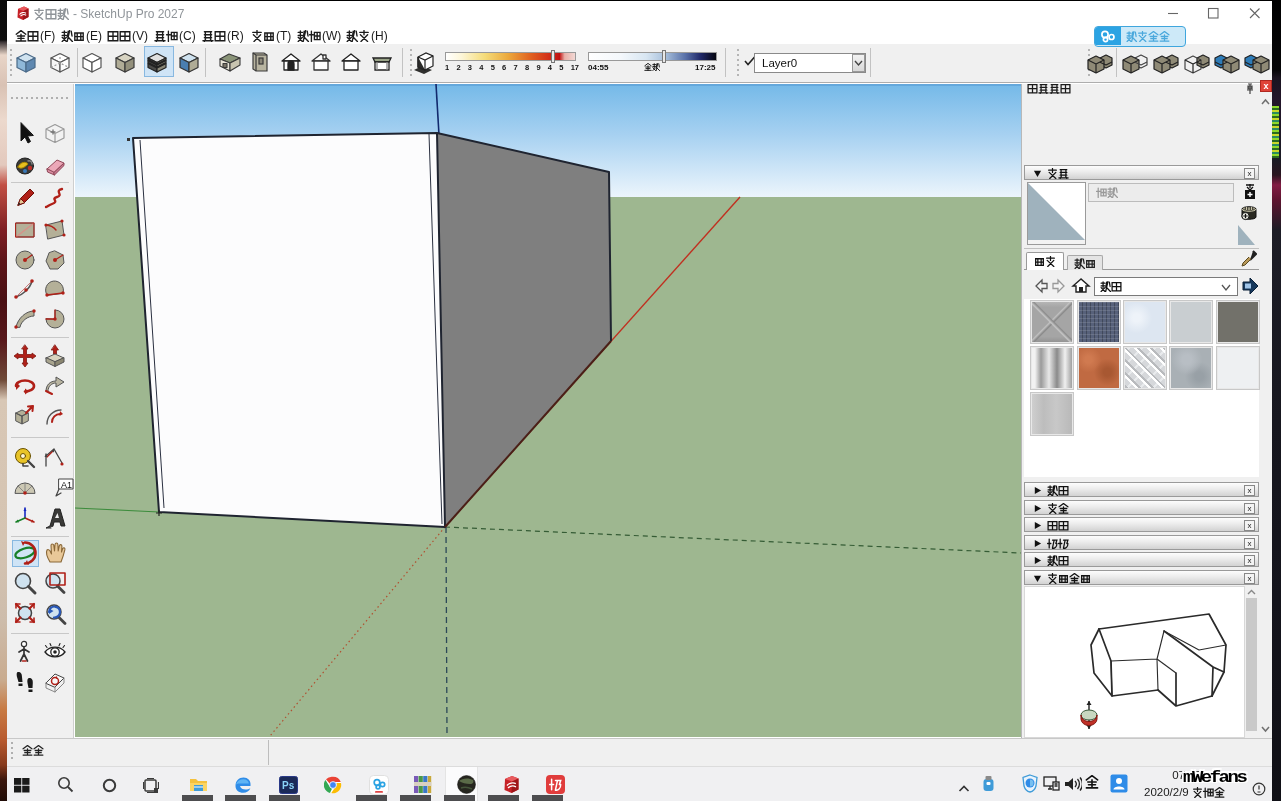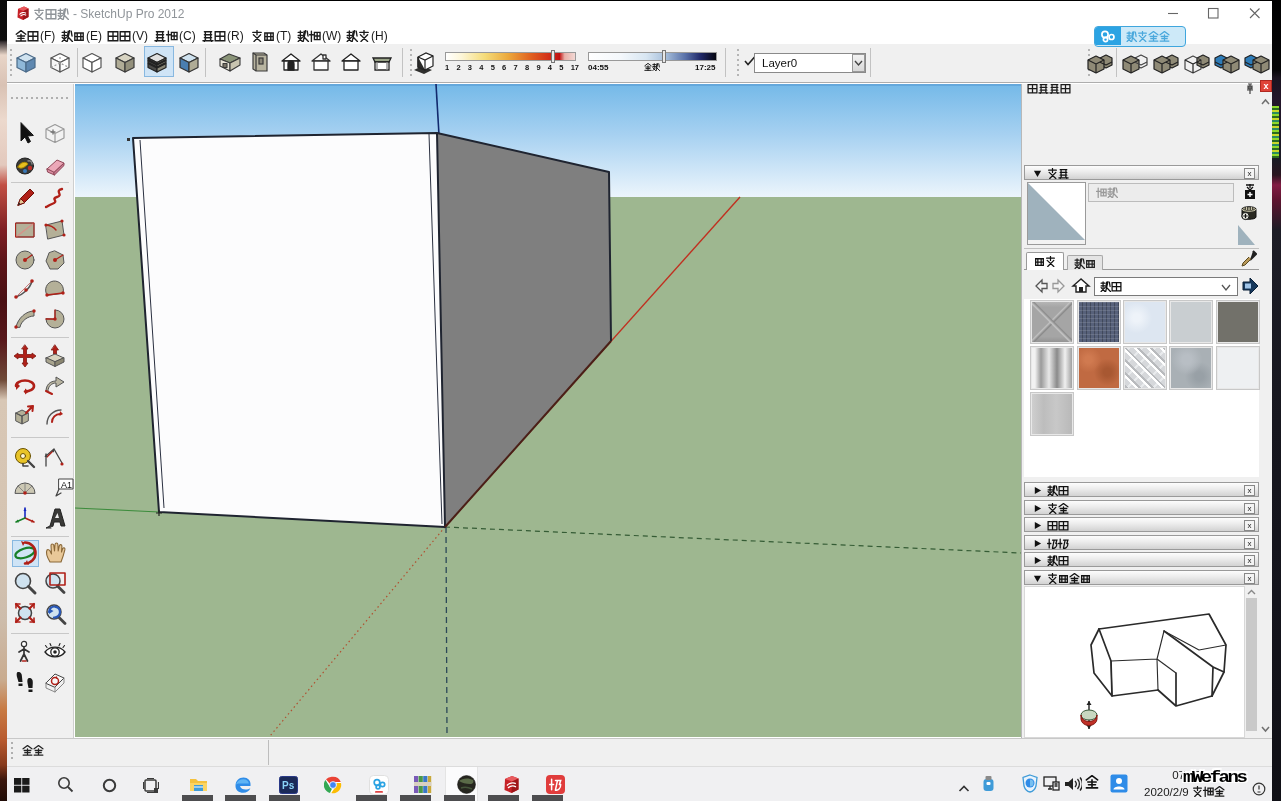--- a/index.html
+++ b/index.html
@@ -27,21 +27,21 @@
           </g>
           <g transform="translate(10,0)">
             <path d="M1 1.5 H9 V9 H1 Z M1 5.2 H9 M5 1.5 V9"></path>
           </g>
           <g transform="translate(20,0)">
             <path d="M1 2 H4.5 M1 4.5 H4.5 M2.8 0.8 V6 M1 6 L4.5 9.5 M4.5 6 L1 9.5 M6 1 L5.5 5 M8.5 1 L9.2 5 M7.2 0.5 L5.2 9.5 M5.5 5.5 L9.5 9.5"></path>
           </g>
         </g>
       </svg>
     </div>
-<div class="abs" style="left:66px;top:7px;font-size:12px;color:#8f9499">-  SketchUp Pro 2012</div>
+<div class="abs" style="left:66px;top:7px;font-size:12px;color:#8f9499">-  SketchUp Pro 2027</div>
 <svg class="abs" style="left:1155px;top:4px" width="105" height="18" viewBox="0 0 105 18">
 <g stroke="#666" stroke-width="1.1" fill="none">
 <path d="M6 9.5 H16"></path>
 <rect x="46.5" y="4.5" width="9.5" height="9.5"></rect>
 <path d="M88 4.5 L97.5 14 M97.5 4.5 L88 14"></path>
 </g>
     </svg>
 <div class="abs" style="left:8px;top:29px;display:flex;align-items:center">
       <svg width="24" height="12" viewBox="0 0 20 10" style="display:block">
         <g fill="none" stroke="#1c1c1c" stroke-width="1.15" stroke-linecap="round">
@@ -1121,21 +1121,21 @@
           </g>
         </g>
       </svg>
     </div>
 <div style="position:absolute;left:1103px;top:7px"><svg width="18" height="19" viewBox="0 0 18 19">
         <rect x="0.5" y="0.5" width="17" height="18" rx="2" fill="#2f8ce8"></rect>
         <circle cx="9" cy="7" r="3" fill="#fff"></circle>
         <path d="M3.5 15.5 C3.5 11.5 14.5 11.5 14.5 15.5 Z" fill="#fff"></path>
       </svg></div>
 <div style="position:absolute;left:1134px;top:2px;width:60px;font-size:11.5px;color:#1a1a1a;text-align:right">07:19</div>
-<div style="position:absolute;left:1137px;top:19px;display:flex;font-size:11.5px;color:#1a1a1a">
+<div style="position:absolute;left:1137px;top:19px;display:flex;align-items:center;font-size:11.5px;color:#1a1a1a">
       <span>2020/2/9&nbsp;</span>
       <svg width="33" height="11" viewBox="0 0 30 10" style="display:block">
         <g fill="none" stroke="#1a1a1a" stroke-width="1.15" stroke-linecap="round">
           <g transform="translate(0,0)">
             <path d="M1.5 2 H8.5 M5 0.5 V4 M2 4 L8 9.5 M8 4 L2.5 9.5"></path>
           </g>
           <g transform="translate(10,0)">
             <path d="M2 1 V9.5 M0.5 4 H3.5 M4.5 2 H9.2 V8 H4.5 Z M4.5 5 H9.2 M6.8 2 V8"></path>
           </g>
           <g transform="translate(20,0)">

